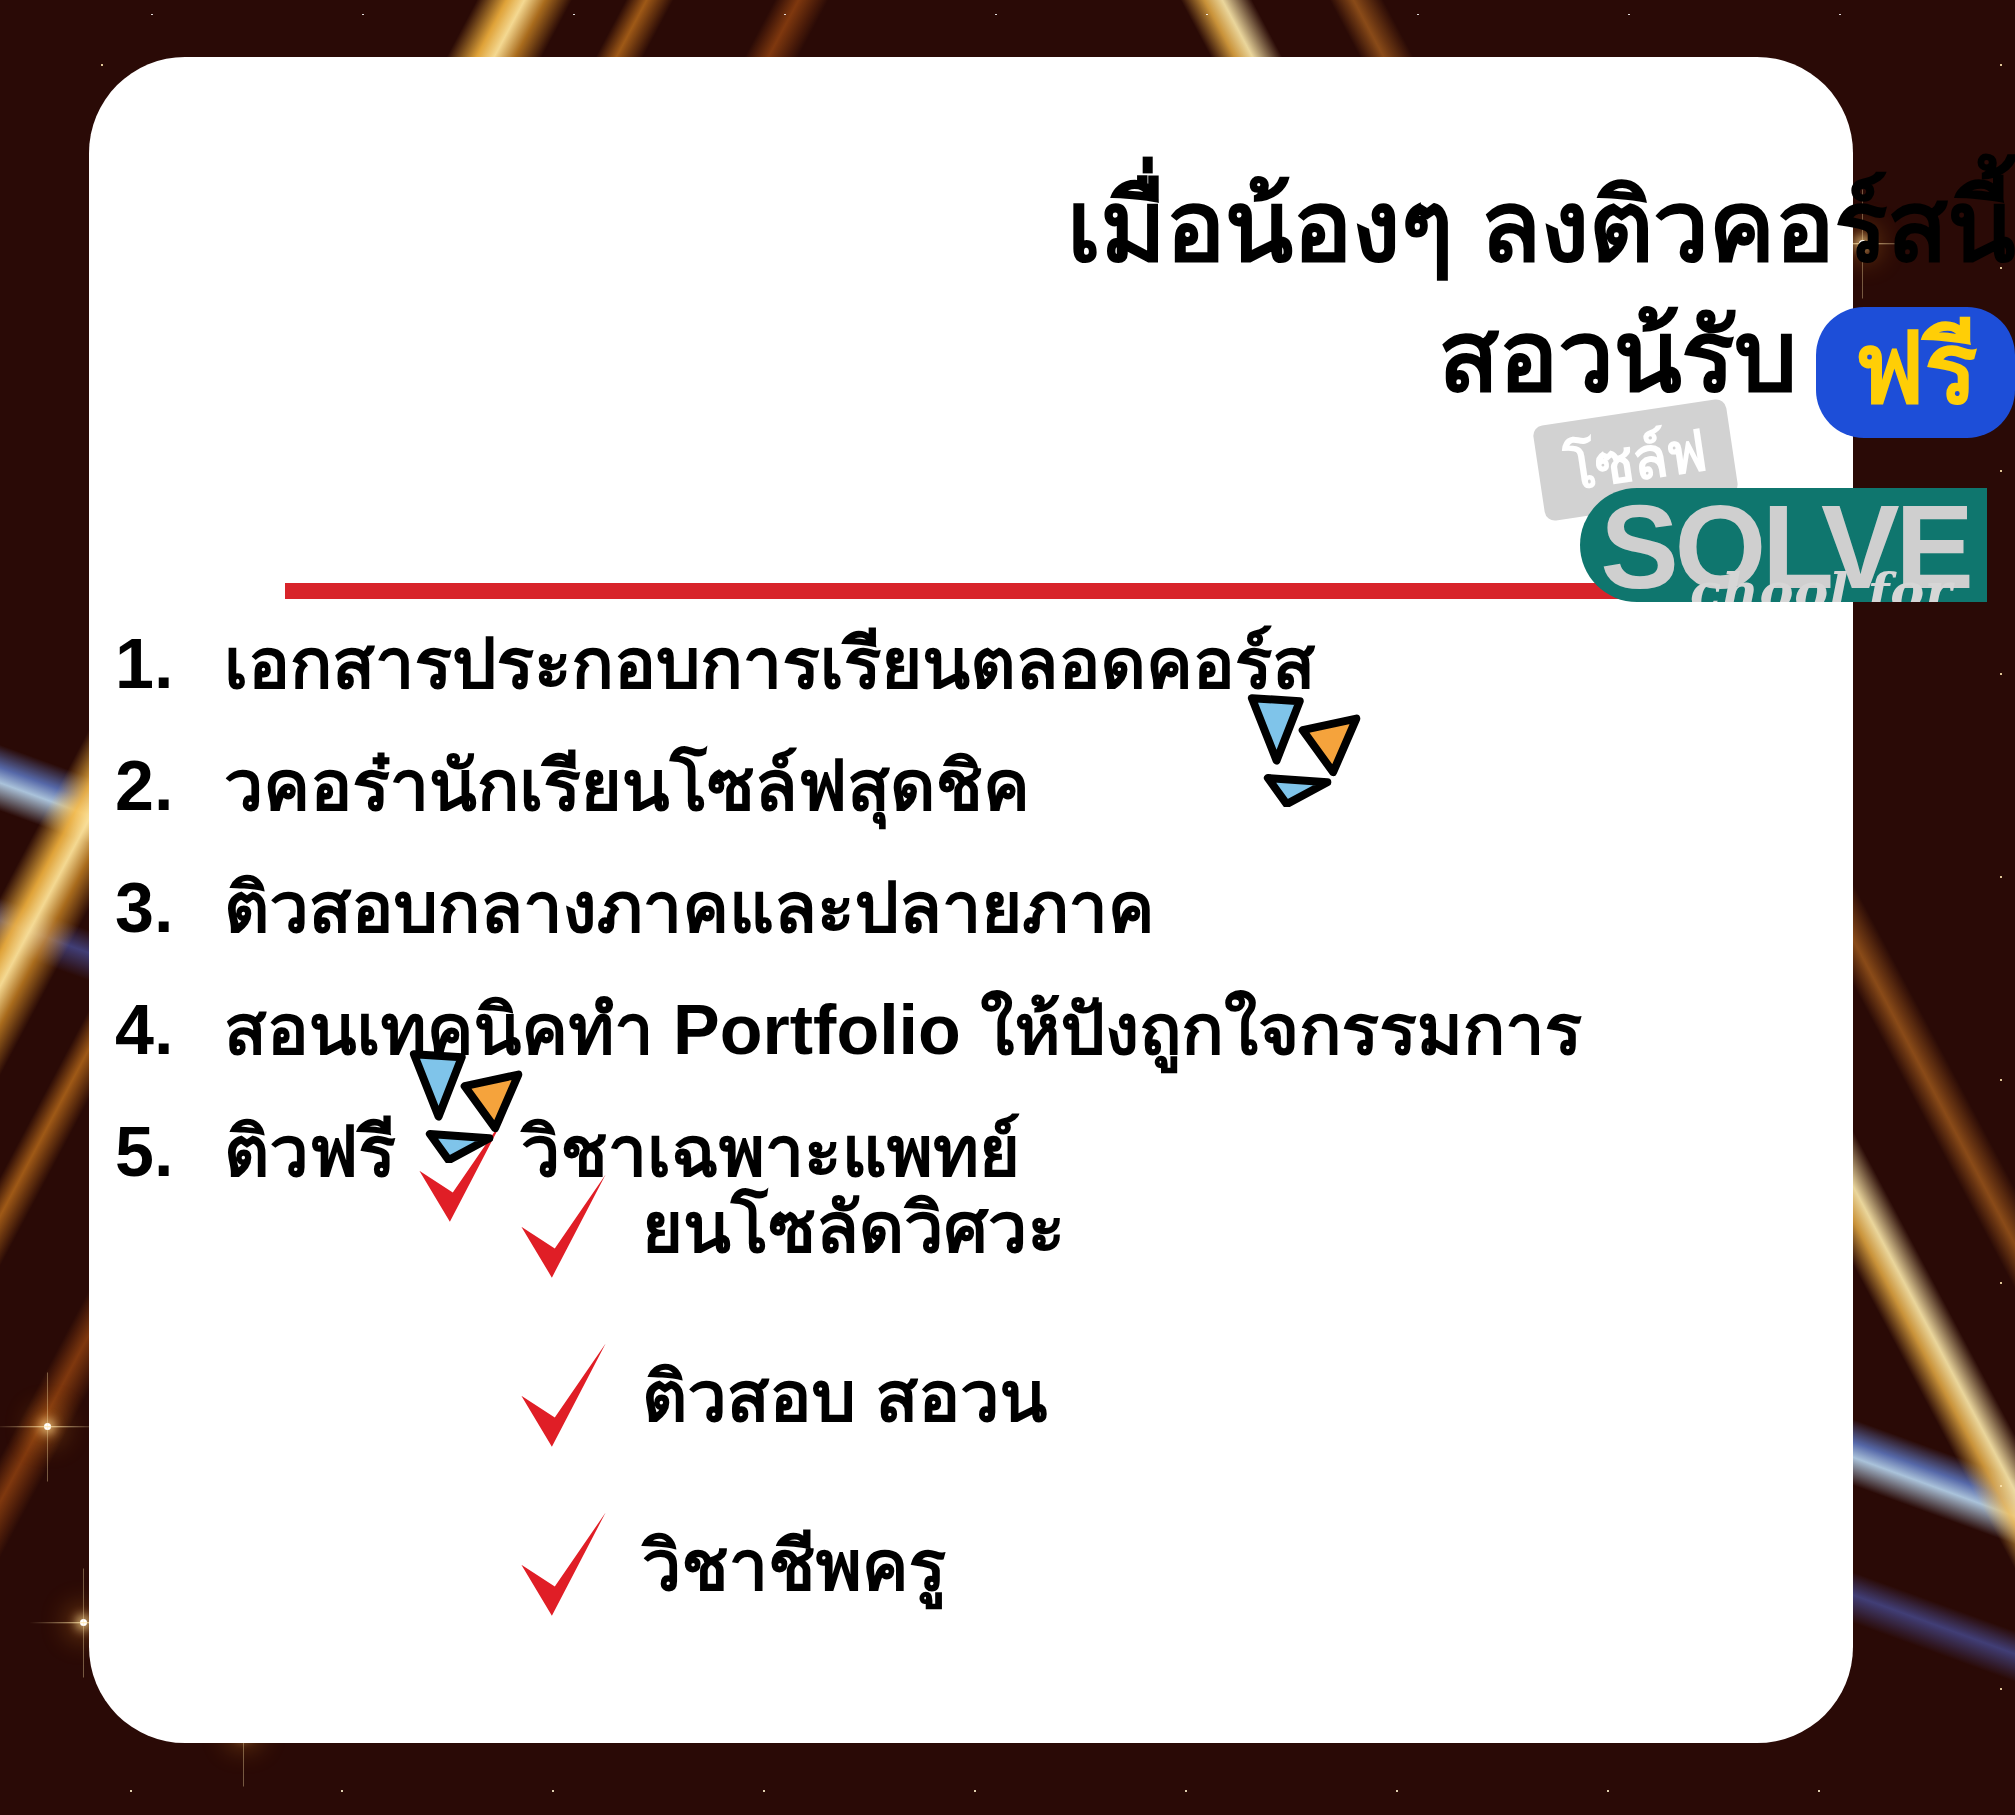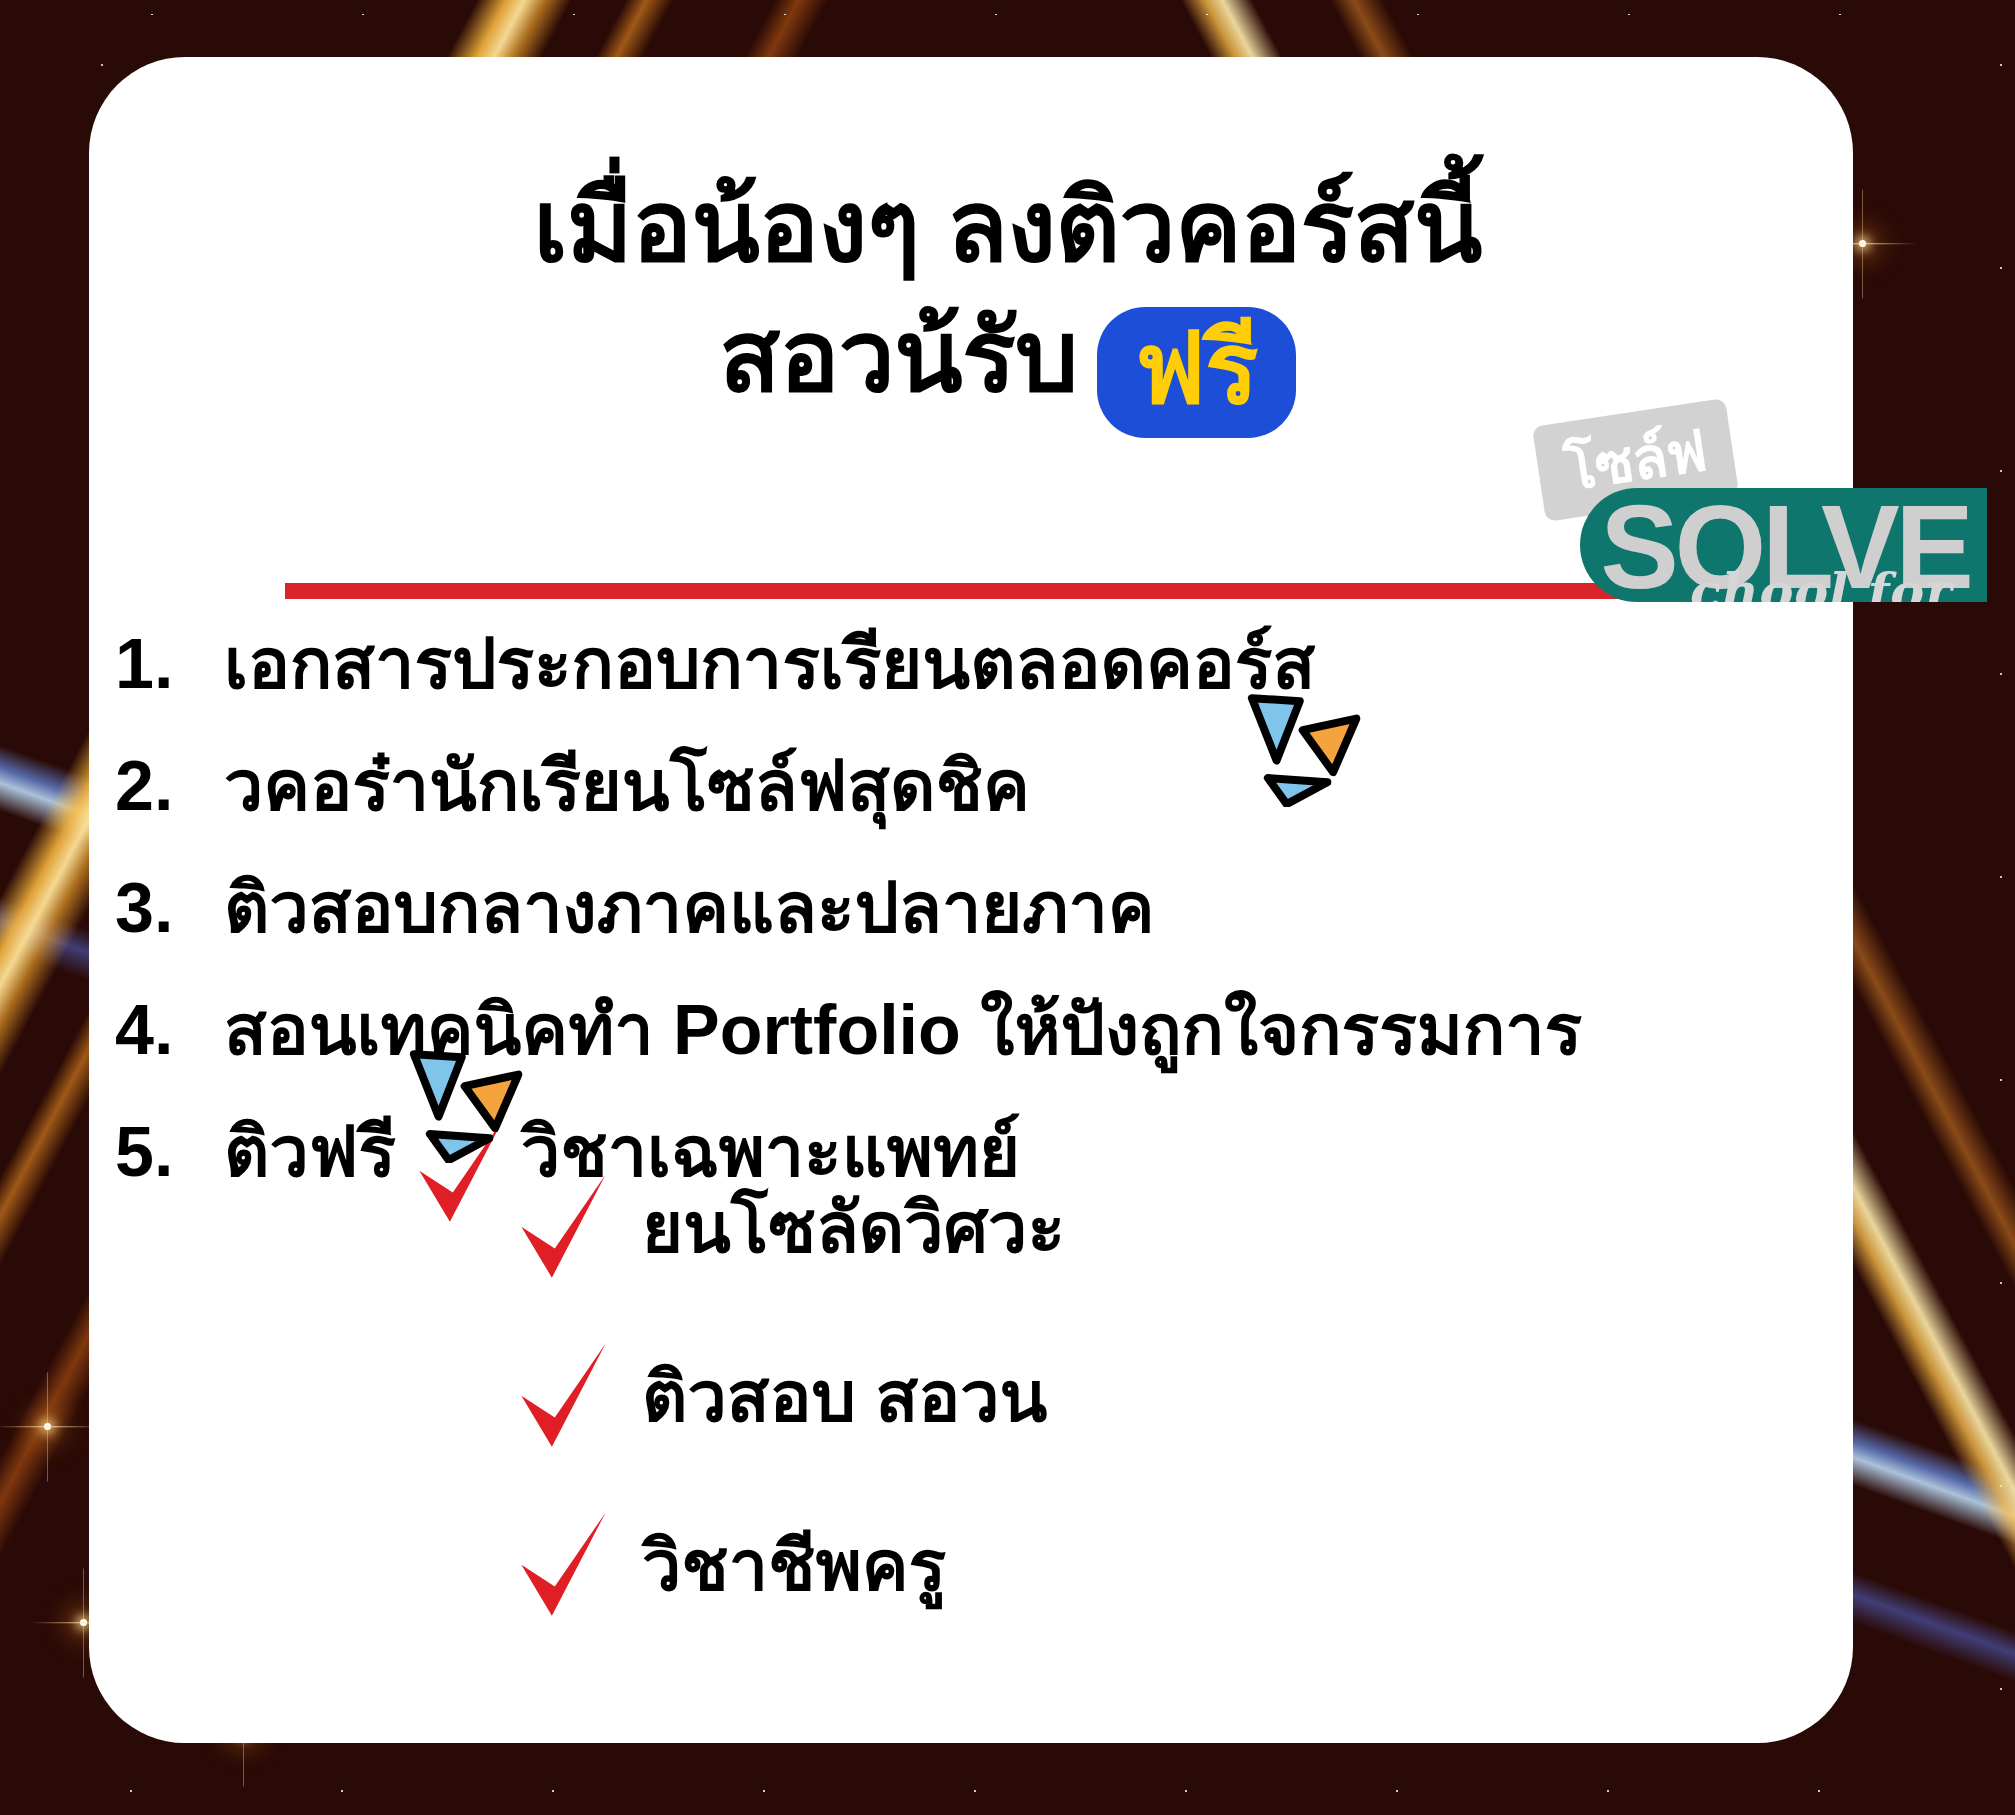--- a/index.html
+++ b/index.html
@@ -81,21 +81,21 @@
     left: 89px; top: 57px;
     width: 1764px; height: 1686px;
     background: #fff;
     border-radius: 96px;
   }
 
   
   .headline {
     position: absolute;
     left: 0; right: 0; top: 161px;
-    text-align: center;
+    text-align: right;
     color: #000;
     font-weight: 800;
     font-size: 100px;
     line-height: 1.30;
     letter-spacing: -0.7px;
     white-space: nowrap;
   }
   .headline .l2 { display: block; }
 
   .free-badge {

